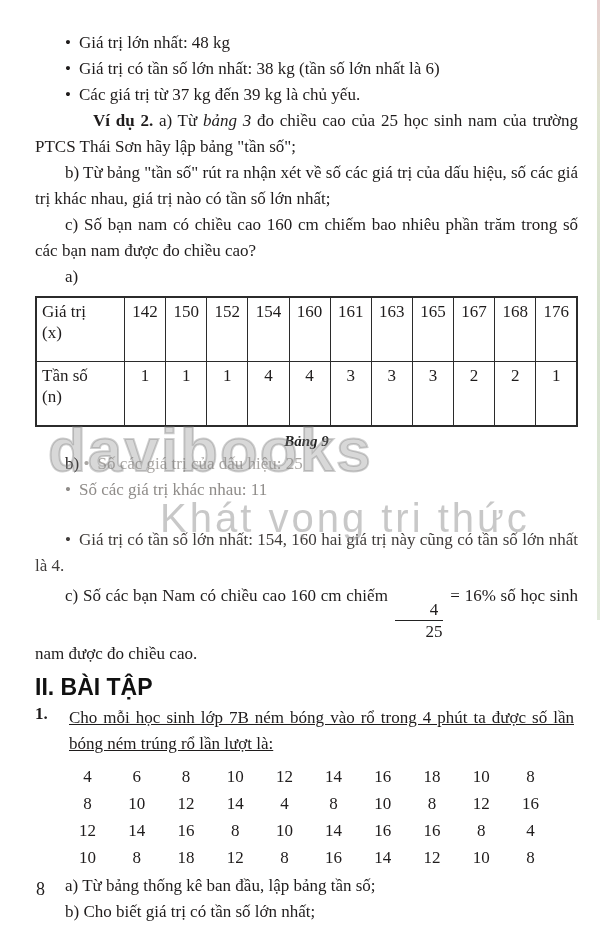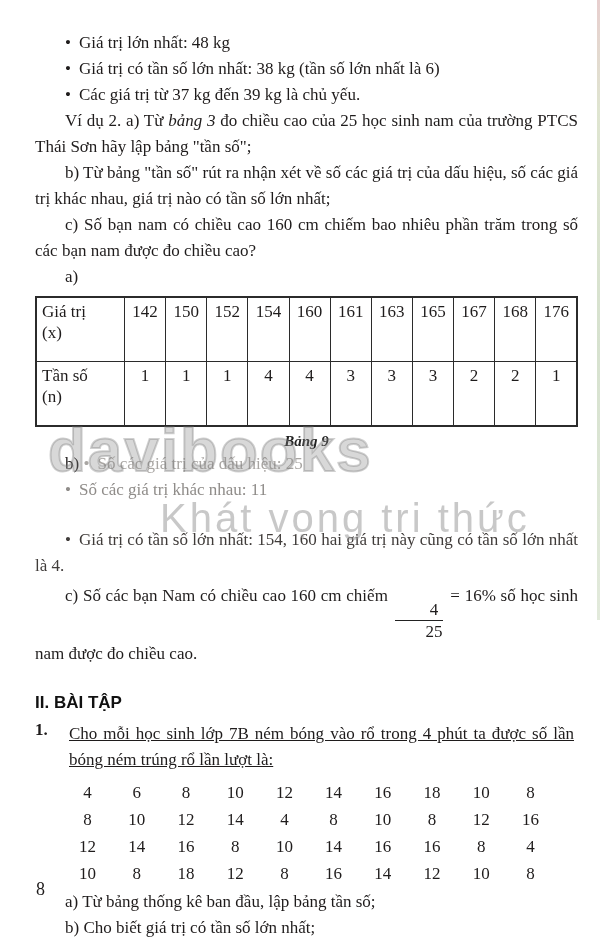--- a/index.html
+++ b/index.html
@@ -8,21 +8,21 @@
     font-family:"Liberation Serif","DejaVu Serif",serif;
     font-size:17px;line-height:26px;color:#1f1c1c;
   }
   .content{padding:30px 22px 0 35px;position:relative;}
   
   .blist{margin:0;padding:0;list-style:none;}
   .blist li{padding-left:30px;text-indent:0;}
   .blt{display:inline-block;width:14px;text-indent:0;}
   
   .para{margin:0;text-indent:30px;text-align:justify;}
-  .bold{font-weight:normal;}
+  .bold{font-weight:bold;margin-left:28px;}
   .it{font-style:italic;}
   .giai{margin:0 0 0 30px;font-style:italic;}
   .sol-a{margin:0 0 0 30px;}
   
   table.freq{border-collapse:collapse;margin-top:6px;width:543px;border:2px solid #2b2b2b;table-layout:fixed;}
   table.freq td{border:1.5px solid #2b2b2b;vertical-align:top;text-align:center;padding:3px 2px 18px 2px;line-height:21px;}
   table.freq td.hd{width:80px;text-align:left;padding-left:5px;}
   .caption{margin:4px 0 0 0;text-align:center;font-family:Liberation Serif, serif;
     font-weight:bold;font-style:italic;font-size:15px;line-height:20px;color:#222;}
   
@@ -30,21 +30,21 @@
   .wash2{color:#8f8c89;}
   .wash3{color:#403c3a;}
   .hang{margin:0;padding-left:30px;text-indent:0;text-align:justify;}
   .hang.wrapout{padding-left:0;text-indent:30px;margin-top:24px;}
   
   .frac{display:inline-flex;flex-direction:column;text-align:center;vertical-align:-14px;margin:0 7px;line-height:19px;}
   .frac .num{border-bottom:1.6px solid #222;padding:0 5px 1px 5px;}
   .frac .den{padding-top:1px;}
   .cpar{margin:4px 0 0 0;text-indent:30px;text-align:justify;}
   
-  h2.ex{margin:24px 0 2px 0;font-family:"Liberation Sans",sans-serif;font-size:17px;line-height:24px;color:#111;}
+  h2.ex{margin:8px 0 2px 0;font-family:"Liberation Sans",sans-serif;font-size:23px;line-height:24px;color:#111;}
   .prob{display:flex;margin:0;}
   .prob .pnum{width:30px;font-weight:bold;flex:0 0 30px;}
   .prob .pstm{flex:1;text-align:justify;margin:4px;text-decoration:underline;}
   .grid{margin:2px 0 0 28px;width:492px;}
   .grow{display:flex;}
   .grow span{flex:1;text-align:center;line-height:27px;}
   .plist{margin:2px 0 0 30px;}
   .plist p{margin:0;}
   
   .pageno{position:absolute;left:36px;top:876px;font-size:18px;}

